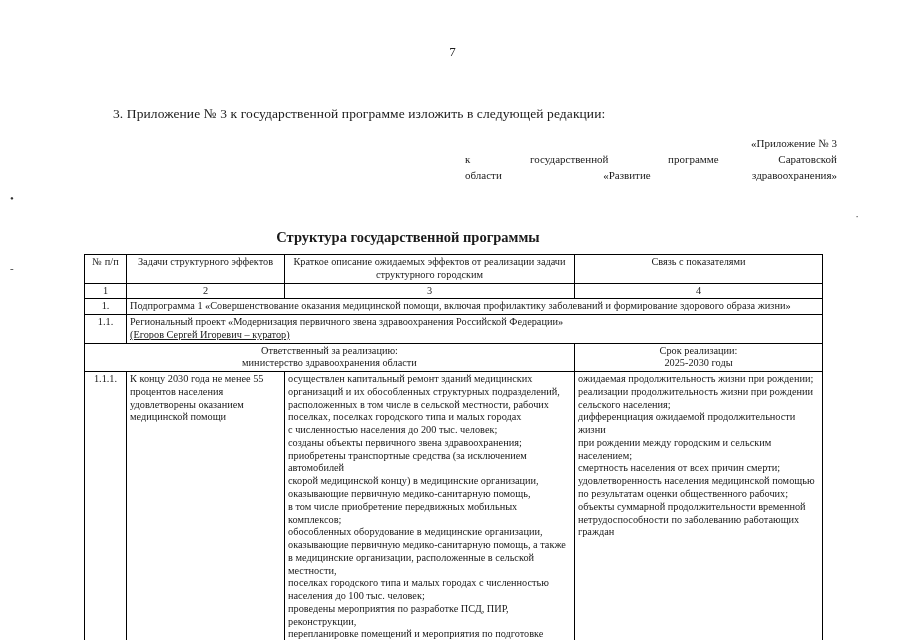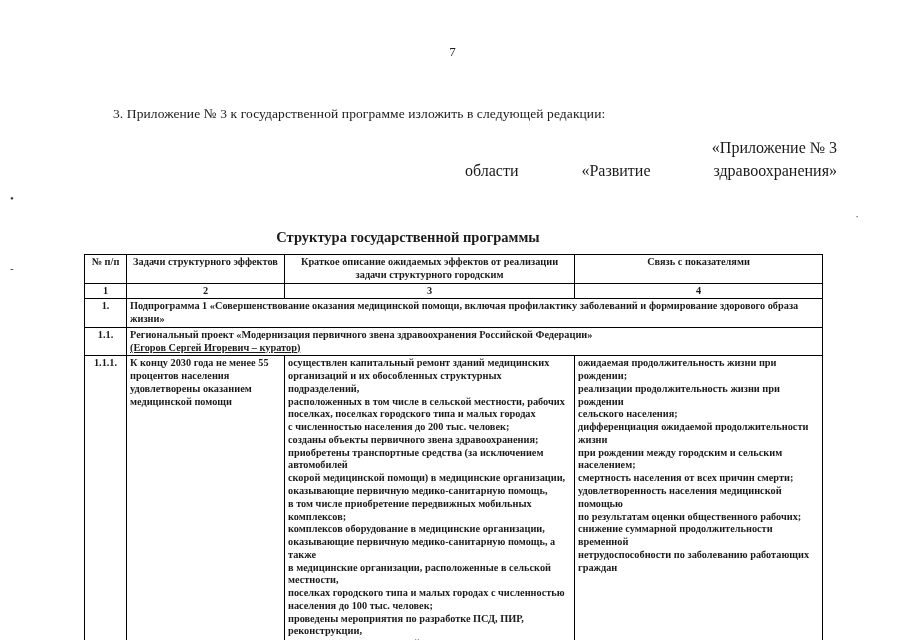--- a/index.html
+++ b/index.html
@@ -34,21 +34,21 @@
     top: 106px;
     left: 113px;
     font-size: 13.5px;
     letter-spacing: 0.1px;
   }
   .appendix-block {
     position: absolute;
     top: 136px;
     right: 68px;
     width: 372px;
-    font-size: 16px;
+    font-size: 11px;
     line-height: 1.45;
   }
   .appendix-line-1 {
     text-align: right;
   }
   .appendix-line-2 {
     text-align: justify;
     text-align-last: justify;
   }
   .appendix-line-3 {
@@ -71,21 +71,21 @@
     width: 738px;
     border-collapse: collapse;
     table-layout: fixed;
   }
   table.structure td, table.structure th {
     border: 1px solid #000000;
     vertical-align: top;
     padding: 1px 3px;
     font-size: 10.3px;
     line-height: 1.24;
-    font-weight: bold;
+    font-weight: normal;
     margin-top: 10px;
   }
   .col-num { width: 42px; }
   .col-task { width: 158px; }
   .col-desc { width: 290px; }
   .col-link { width: 248px; }
 
   th.head {
     text-align: center;
     font-size: 10.6px;
@@ -151,20 +151,21 @@
   <div class="page-number">7</div>
 
   <div class="mark-left-1">•</div>
   <div class="mark-left-2">-</div>
   <div class="mark-right-dot">·</div>
 
   <div class="intro-line">3. Приложение № 3 к государственной программе изложить в следующей редакции:</div>
 
   <div class="appendix-block">
     <div class="appendix-line-1">«Приложение № 3</div>
+    <div class="appendix-line-2">к государственной программе Саратовской</div>
     <div class="appendix-line-3">области «Развитие здравоохранения»</div>
   </div>
 
   <div class="doc-title">Структура государственной программы</div>
 
   <table class="structure">
     <colgroup>
       <col class="col-num">
       <col class="col-task">
       <col class="col-desc">
@@ -190,55 +191,65 @@
     <tbody>
       <tr>
         <td class="num-cell">1.</td>
         <td class="bold-center" colspan="3">Подпрограмма 1 «Совершенствование оказания медицинской помощи, включая профилактику заболеваний и формирование здорового образа жизни»</td>
       </tr>
       <tr>
         <td class="num-cell">1.1.</td>
         <td class="bold-center" colspan="3">
           <div>Региональный проект «Модернизация первичного звена здравоохранения Российской Федерации»</div>
           <div class="u">(Егоров Сергей Игоревич – куратор)</div>
+        </td>
+      </tr>
+      <tr>
+        <td class="center" colspan="3">
+          <div>Ответственный за реализацию:</div>
+          <div>министерство здравоохранения области</div>
+        </td>
+        <td class="center">
+          <div>Срок реализации:</div>
+          <div>2025-2030 годы</div>
         </td>
       </tr>
       <tr>
         <td class="num-cell-plain tall">1.1.1.</td>
         <td class="tall">К концу 2030 года не менее 55 процентов населения удовлетворены оказанием медицинской помощи</td>
         <td class="tall cell-lines">
           <div>осуществлен капитальный ремонт зданий медицинских</div>
           <div>организаций и их обособленных структурных подразделений,</div>
           <div>расположенных в том числе в сельской местности, рабочих</div>
           <div>поселках, поселках городского типа и малых городах</div>
           <div>с численностью населения до 200 тыс. человек;</div>
           <div>созданы объекты первичного звена здравоохранения;</div>
           <div>приобретены транспортные средства (за исключением автомобилей</div>
-          <div>скорой медицинской помощи) в медицинские организации,</div>
+          <div>скорой медицинской концу) в медицинские организации,</div>
           <div>оказывающие первичную медико-санитарную помощь,</div>
           <div>в том числе приобретение передвижных мобильных комплексов;</div>
-          <div>комплексов оборудование в медицинские организации,</div>
+          <div>обособленных оборудование в медицинские организации,</div>
           <div>оказывающие первичную медико-санитарную помощь, а также</div>
           <div>в медицинские организации, расположенные в сельской местности,</div>
           <div>поселках городского типа и малых городах с численностью</div>
           <div>населения до 100 тыс. человек;</div>
           <div>проведены мероприятия по разработке ПСД, ПИР, реконструкции,</div>
           <div>перепланировке помещений и мероприятия по подготовке помещений</div>
 
         </td>
         <td class="tall cell-lines">
           <div>ожидаемая продолжительность жизни при рождении;</div>
           <div>реализации продолжительность жизни при рождении</div>
           <div>сельского населения;</div>
           <div>дифференциация ожидаемой продолжительности жизни</div>
           <div>при рождении между городским и сельским населением;</div>
           <div>смертность населения от всех причин смерти;</div>
           <div>удовлетворенность населения медицинской помощью</div>
           <div>по результатам оценки общественного рабочих;</div>
-          <div>снижение суммарной продолжительности временной</div>
+          <div>объекты суммарной продолжительности временной</div>
           <div>нетрудоспособности по заболеванию работающих</div>
           <div>граждан</div>
         </td>
       </tr>
     </tbody>
   </table>
 
 </div>
 
 </body></html>

